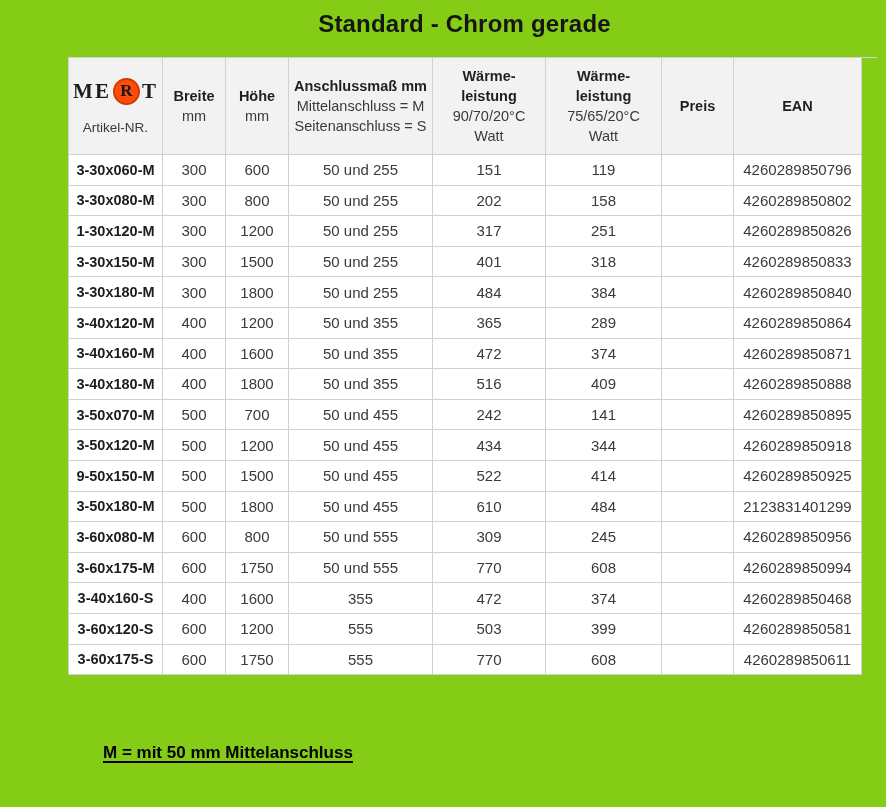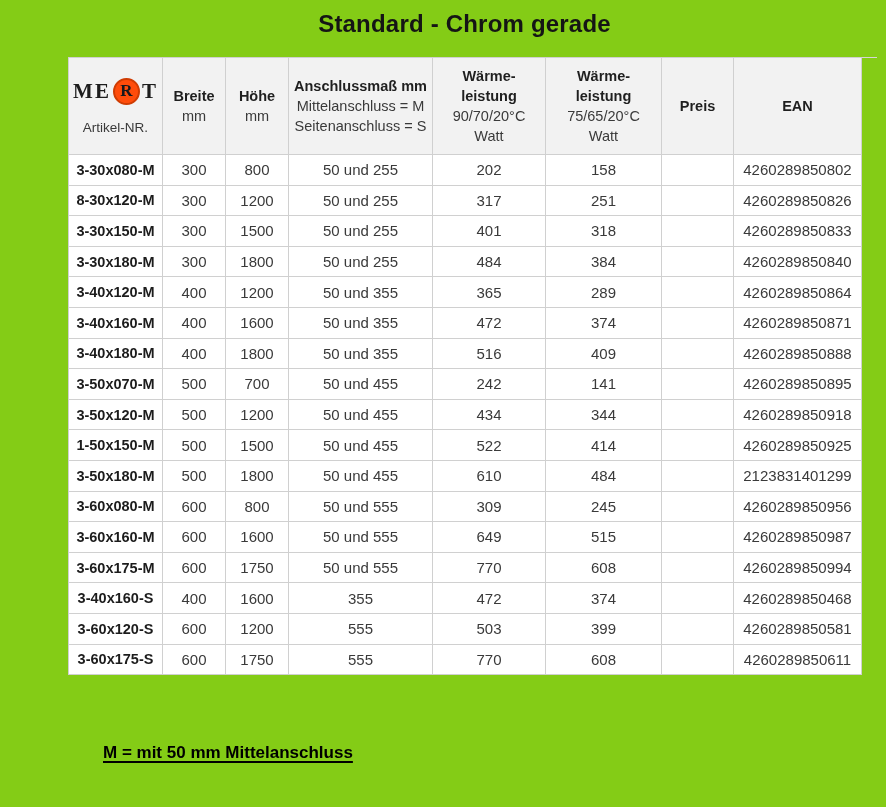--- a/index.html
+++ b/index.html
@@ -184,34 +184,44 @@
         </th>
         <th>
           <span class="hdr-line">Preis</span>
         </th>
         <th>
           <span class="hdr-line">EAN</span>
         </th>
       </tr>
     </thead>
     <tbody>
+  <tr>
+    <td class="artikel">3-30x060-M</td>
+    <td>300</td>
+    <td>600</td>
+    <td>50 und 255</td>
+    <td>151</td>
+    <td>119</td>
+    <td></td>
+    <td>4260289850796</td>
+  </tr>
 
   <tr>
     <td class="artikel">3-30x080-M</td>
     <td>300</td>
     <td>800</td>
     <td>50 und 255</td>
     <td>202</td>
     <td>158</td>
     <td></td>
     <td>4260289850802</td>
   </tr>
 
   <tr>
-    <td class="artikel">8-30x120-M</td>
+    <td class="artikel">1-30x120-M</td>
     <td>300</td>
     <td>1200</td>
     <td>50 und 255</td>
     <td>317</td>
     <td>251</td>
     <td></td>
     <td>4260289850826</td>
   </tr>
 
   <tr>
@@ -285,21 +295,21 @@
     <td>500</td>
     <td>1200</td>
     <td>50 und 455</td>
     <td>434</td>
     <td>344</td>
     <td></td>
     <td>4260289850918</td>
   </tr>
 
   <tr>
-    <td class="artikel">1-50x150-M</td>
+    <td class="artikel">9-50x150-M</td>
     <td>500</td>
     <td>1500</td>
     <td>50 und 455</td>
     <td>522</td>
     <td>414</td>
     <td></td>
     <td>4260289850925</td>
   </tr>
 
   <tr>
@@ -317,30 +327,20 @@
     <td class="artikel">3-60x080-M</td>
     <td>600</td>
     <td>800</td>
     <td>50 und 555</td>
     <td>309</td>
     <td>245</td>
     <td></td>
     <td>4260289850956</td>
   </tr>
 
-  <tr>
-    <td class="artikel">3-60x160-M</td>
-    <td>600</td>
-    <td>1600</td>
-    <td>50 und 555</td>
-    <td>649</td>
-    <td>515</td>
-    <td></td>
-    <td>4260289850987</td>
-  </tr>
 
   <tr>
     <td class="artikel">3-60x175-M</td>
     <td>600</td>
     <td>1750</td>
     <td>50 und 555</td>
     <td>770</td>
     <td>608</td>
     <td></td>
     <td>4260289850994</td>

